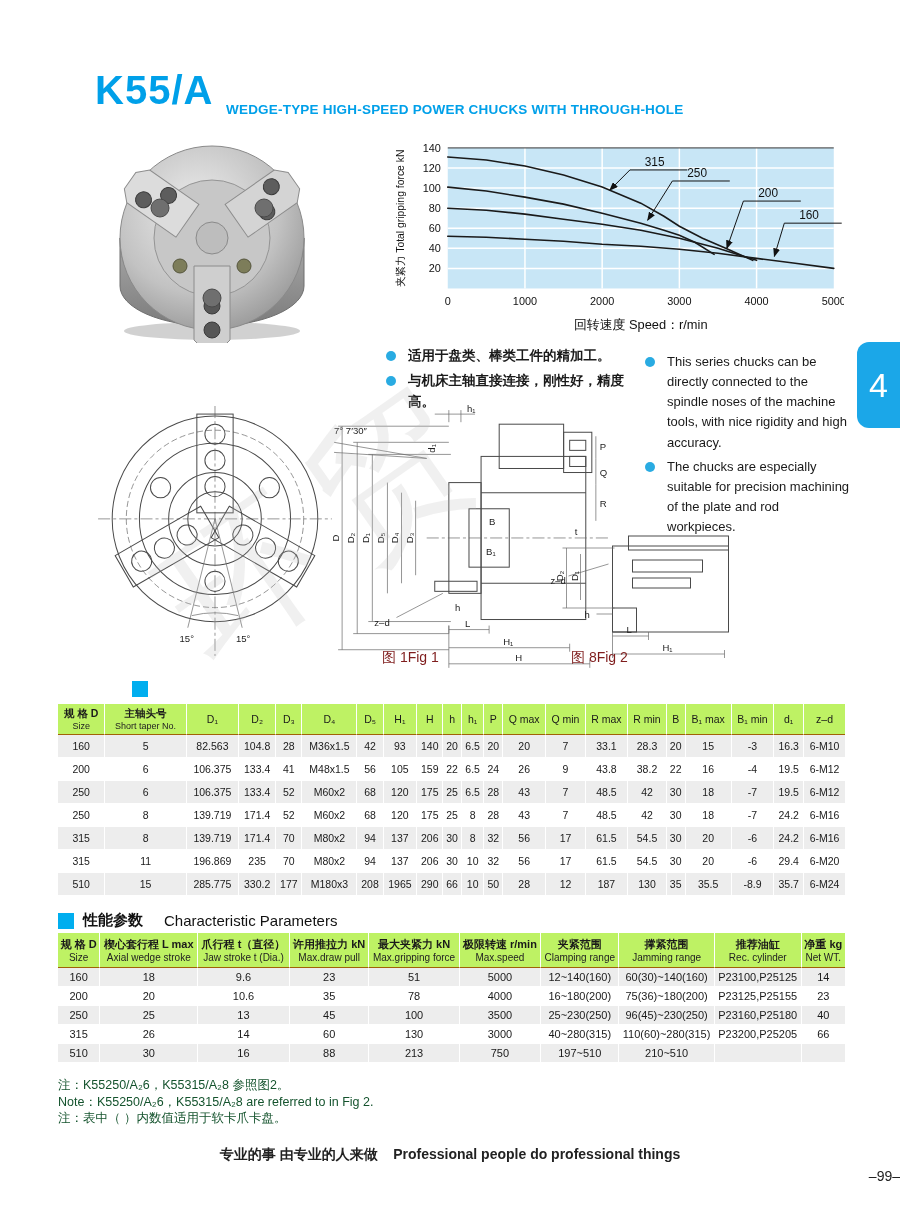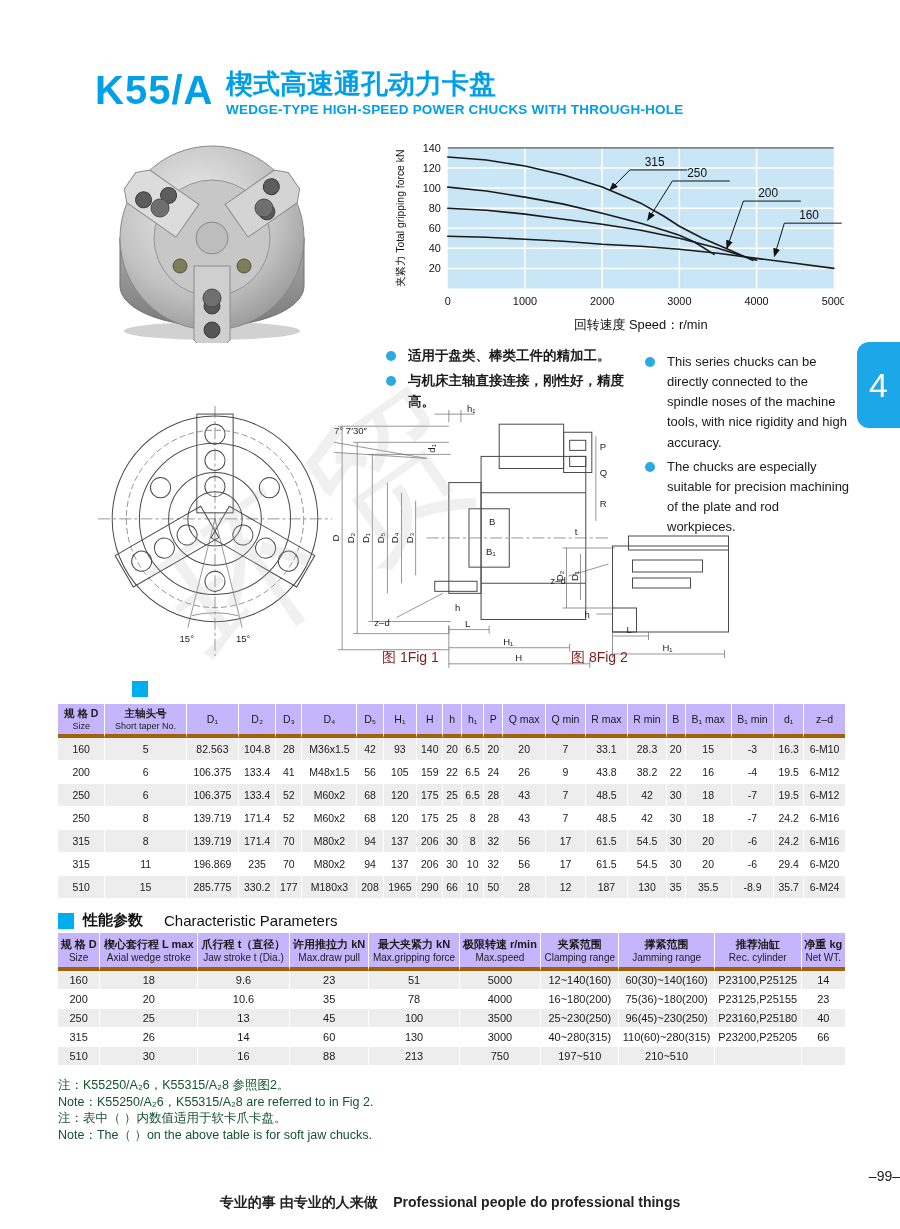--- a/index.html
+++ b/index.html
@@ -32,49 +32,48 @@
   .section{position:absolute;left:58px;display:flex;align-items:center;gap:9px;}
   .sec-dim{top:681px;flex-direction:column;} .sec-char{top:911px;}
   .sq{width:16px;height:16px;background:#00aeef;}
   .sec-cn{font-size:15px;font-weight:bold;color:#111;}
   .sec-en{font-size:15px;color:#111;margin-left:12px;}
   
   .tbl{position:absolute;left:58px;border-collapse:separate;border-spacing:0;width:787px;}
   .tbl-dim{top:704px;} .tbl-char{top:933px;}
   .tbl th,.tbl td{text-align:center;vertical-align:middle;border-left:1px solid #fff;}
   .tbl th:first-child,.tbl td:first-child{border-left:none;}
-  .tbl thead th{background:#c4b5fd;border-bottom:4px solid #a16207;padding:3px 1px;font-weight:normal;}
+  .tbl thead th{background:#bef264;border-bottom:1px solid #a16207;padding:3px 1px;font-weight:normal;}
   .tbl tbody tr:nth-child(odd) td{background:#ededed;}
   .tbl tbody td{border-bottom:1px solid #fff;white-space:nowrap;}
   .tbl-dim thead th{font-size:10.5px;}
   .tbl-dim tbody td{font-size:10.5px;padding:5px 1px;}
   .tbl-char thead th{font-size:11px;padding:4px 2px;}
   .tbl-char tbody td{font-size:11px;padding:3px 2px;}
   .h-cn{font-size:10.5px;font-weight:bold;}
   .h-en{font-size:9px;color:#222;}
   .tbl-char .h-cn{font-size:11px;} .tbl-char .h-en{font-size:10px;}
   
   .notes{position:absolute;left:58px;top:1077px;font-size:12.5px;line-height:1.33;color:#14532d;}
-  .footer-slogan{position:absolute;left:0;top:1146px;width:900px;text-align:center;font-size:14px;font-weight:bold;color:#222;margin-top:48px;}
+  .footer-slogan{position:absolute;left:0;top:1146px;width:900px;text-align:center;font-size:14px;font-weight:bold;color:#222;}
   .page-number{position:absolute;left:0;top:1168px;width:900px;text-align:right;font-size:14px;color:#222;}
   
   .watermark{position:absolute;left:150px;top:420px;font-size:150px;color:rgba(185,185,185,0.22);
              transform:rotate(-35deg);letter-spacing:30px;pointer-events:none;z-index:6;white-space:nowrap;}
   
   .dwg{stroke:#4a4a4a;fill:none;stroke-width:1;}
   .dwg-thin{stroke:#6a6a6a;fill:none;stroke-width:.7;}
   .dwg-label{font-size:9.5px;fill:#222;}
 </style>
 </head>
 <body>
 
 <div id="page">
 
   <div class="model">K55/A</div>
-  <div class="title-cn">楔式高速通孔动力卡盘</div>
   <div class="title-en">WEDGE-TYPE HIGH-SPEED POWER CHUCKS WITH THROUGH-HOLE</div>
 
   <div class="photo">
     <svg viewBox="0 0 300 205" width="300" height="205">
       <defs>
         <radialGradient id="gFace" cx="42%" cy="35%" r="75%">
           <stop offset="0%" stop-color="#ededed"></stop>
             <stop offset="60%" stop-color="#c2c2c2"></stop>
             <stop offset="100%" stop-color="#8f8f8f"></stop>
         </radialGradient>
@@ -649,21 +648,20 @@
           <td></td>
           <td></td>
         </tr>
       </tbody>
   </table>
 
   <div class="notes">
     <div>注：K55250/A₂6，K55315/A₂8 参照图2。</div>
     <div>Note：K55250/A₂6，K55315/A₂8 are referred to in Fig 2.</div>
     <div>注：表中（ ）内数值适用于软卡爪卡盘。</div>
-    <div>Note：The（ ）on the above table is for soft jaw chucks.</div>
   </div>
 
   <div class="footer-slogan">
     <span>专业的事  由专业的人来做</span>&nbsp;&nbsp;&nbsp;
     <span>Professional people do professional things</span>
   </div>
   <div class="page-number">–99–</div>
 
 </div>
 

